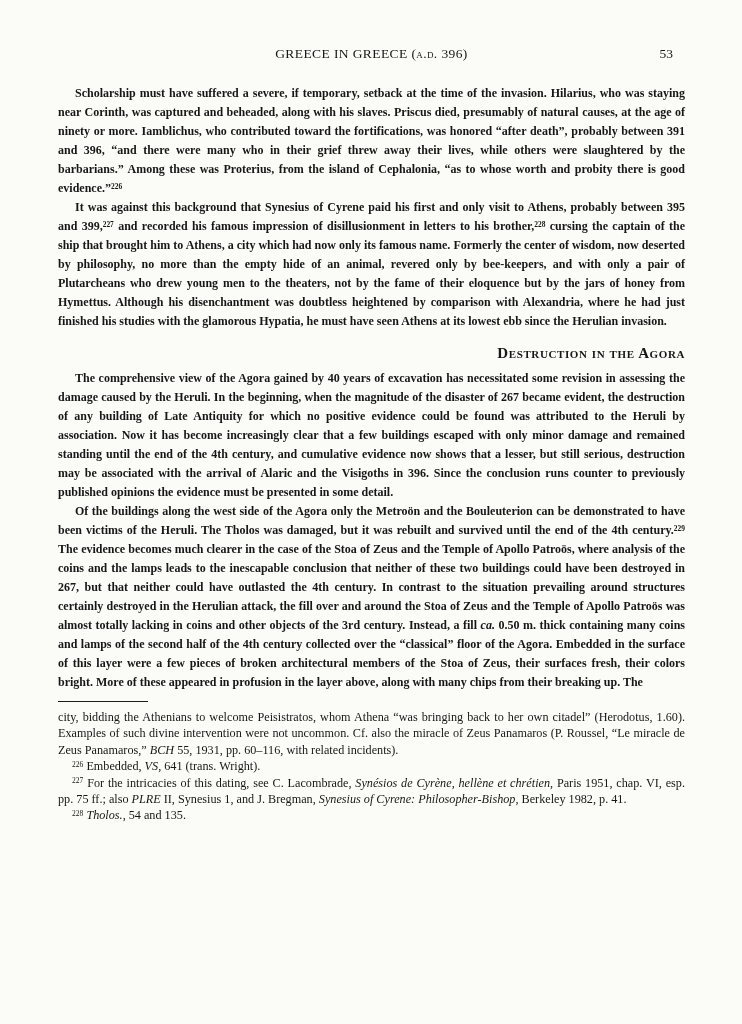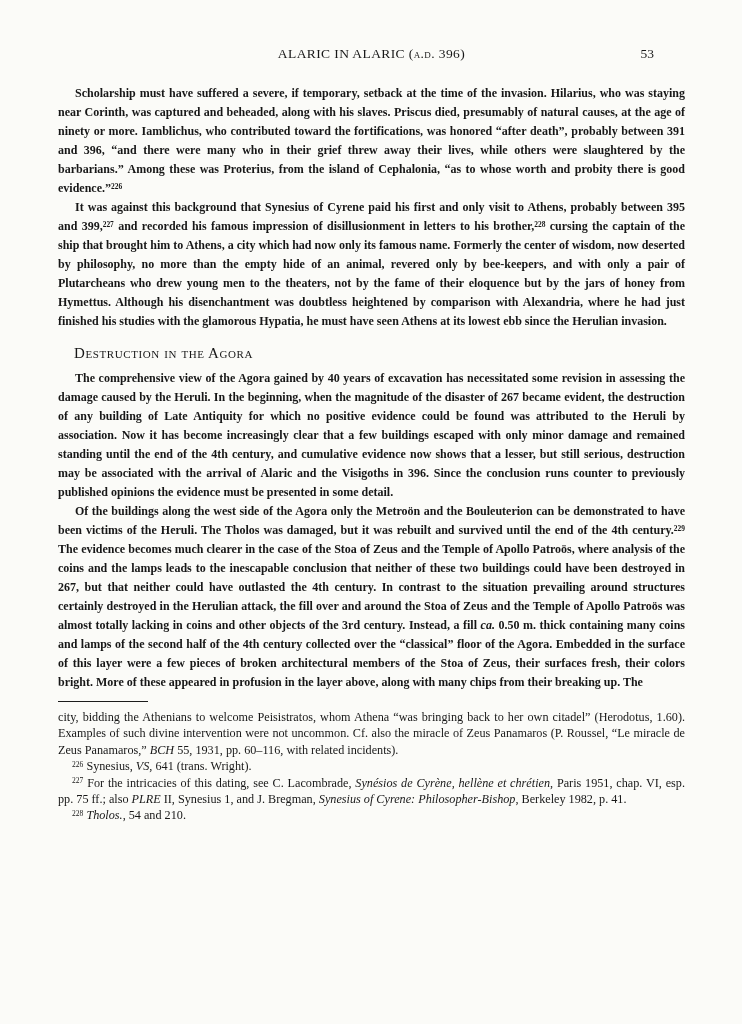--- a/index.html
+++ b/index.html
@@ -23,39 +23,40 @@
     position: relative;
     text-align: center;
     font-size: 13.5px;
     line-height: 17px;
     letter-spacing: 0.4px;
     margin-bottom: 22px;
     white-space: nowrap;
   }
   .page-number {
     position: absolute;
-    right: 31px;
+    right: 12px;
     top: 0;
     letter-spacing: 0;
   }
   
   .text-block p.body-para {
     font-size: 12px;
     line-height: 19px;
     text-align: justify;
     margin: 0;
     font-weight: bold;
   }
   .text-block p.indent { text-indent: 17px; }
   h2.section-heading {
     font-size: 15px;
-    font-weight: normal;
+    font-weight: bold;
     font-variant: small-caps;
     letter-spacing: 0.6px;
-    margin: 14px 0 7px 16px;
+    margin: 14px 0 7px 0;
+    text-align: right;
   }
   
   .footnotes { margin-top: 9px; }
   .footnote-rule {
     width: 90px;
     height: 0;
     border-top: 1.5px solid #1c1c1c;
     margin: 0 0 7px 0;
   }
   .footnotes p.body-para {
@@ -76,35 +77,35 @@
     top: -0.45em;
     letter-spacing: 0;
   }
 </style>
 </head>
 <body>
 
 <div class="page">
 
   <div class="running-head">
-    <span><span>ALARIC IN ALARIC (</span><span class="sc">a.d.</span><span> 396)</span></span>
+    <span><span>GREECE IN GREECE (</span><span class="sc">a.d.</span><span> 396)</span></span>
     <span class="page-number">53</span>
   </div>
 
   <div class="text-block">
       <p class="body-para indent"><span>Scholarship must have suffered a severe, if temporary, setback at the time of the invasion. Hilarius, who was staying near Corinth, was captured and beheaded, along with his slaves. Priscus died, presumably of natural causes, at the age of ninety or more. Iamblichus, who contributed toward the fortifications, was honored “after death”, probably between 391 and 396, “and there were many who in their grief threw away their lives, while others were slaughtered by the barbarians.” Among these was Proterius, from the island of Cephalonia, “as to whose worth and probity there is good evidence.”</span><sup class="fn-ref">226</sup></p>
       <p class="body-para indent"><span>It was against this background that Synesius of Cyrene paid his first and only visit to Athens, probably between 395 and 399,</span><sup class="fn-ref">227</sup><span> and recorded his famous impression of disillusionment in letters to his brother,</span><sup class="fn-ref">228</sup><span> cursing the captain of the ship that brought him to Athens, a city which had now only its famous name. Formerly the center of wisdom, now deserted by philosophy, no more than the empty hide of an animal, revered only by bee-keepers, and with only a pair of Plutarcheans who drew young men to the theaters, not by the fame of their eloquence but by the jars of honey from Hymettus. Although his disenchantment was doubtless heightened by comparison with Alexandria, where he had just finished his studies with the glamorous Hypatia, he must have seen Athens at its lowest ebb since the Herulian invasion.</span></p>
       <h2 class="section-heading"><span>Destruction in the Agora</span></h2>
       <p class="body-para indent"><span>The comprehensive view of the Agora gained by 40 years of excavation has necessitated some revision in assessing the damage caused by the Heruli. In the beginning, when the magnitude of the disaster of 267 became evident, the destruction of any building of Late Antiquity for which no positive evidence could be found was attributed to the Heruli by association. Now it has become increasingly clear that a few buildings escaped with only minor damage and remained standing until the end of the 4th century, and cumulative evidence now shows that a lesser, but still serious, destruction may be associated with the arrival of Alaric and the Visigoths in 396. Since the conclusion runs counter to previously published opinions the evidence must be presented in some detail.</span></p>
       <p class="body-para indent"><span>Of the buildings along the west side of the Agora only the Metroön and the Bouleuterion can be demonstrated to have been victims of the Heruli. The Tholos was damaged, but it was rebuilt and survived until the end of the 4th century.</span><sup class="fn-ref">229</sup><span> The evidence becomes much clearer in the case of the Stoa of Zeus and the Temple of Apollo Patroös, where analysis of the coins and the lamps leads to the inescapable conclusion that neither of these two buildings could have been destroyed in 267, but that neither could have outlasted the 4th century. In contrast to the situation prevailing around structures certainly destroyed in the Herulian attack, the fill over and around the Stoa of Zeus and the Temple of Apollo Patroös was almost totally lacking in coins and other objects of the 3rd century. Instead, a fill </span><span class="it">ca.</span><span> 0.50 m. thick containing many coins and lamps of the second half of the 4th century collected over the “classical” floor of the Agora. Embedded in the surface of this layer were a few pieces of broken architectural members of the Stoa of Zeus, their surfaces fresh, their colors bright. More of these appeared in profusion in the layer above, along with many chips from their breaking up. The</span></p>
     </div>
 
   <div class="footnotes">
     <div class="footnote-rule"></div>
     <div>
         <p class="body-para"><span>city, bidding the Athenians to welcome Peisistratos, whom Athena “was bringing back to her own citadel” (Herodotus, 1.60). Examples of such divine intervention were not uncommon. Cf. also the miracle of Zeus Panamaros (P. Roussel, “Le miracle de Zeus Panamaros,” </span><span class="it">BCH</span><span> 55, 1931, pp. 60–116, with related incidents).</span></p>
-        <p class="body-para indent"><sup class="fn-ref">226</sup><span> Synesius, </span><span class="it">VS</span><span>, 641 (trans. Wright).</span></p>
+        <p class="body-para indent"><sup class="fn-ref">226</sup><span> Embedded, </span><span class="it">VS</span><span>, 641 (trans. Wright).</span></p>
         <p class="body-para indent"><sup class="fn-ref">227</sup><span> For the intricacies of this dating, see C. Lacombrade, </span><span class="it">Synésios de Cyrène, hellène et chrétien</span><span>, Paris 1951, chap. VI, esp. pp. 75 ff.; also </span><span class="it">PLRE</span><span> II, Synesius 1, and J. Bregman, </span><span class="it">Synesius of Cyrene: Philosopher-Bishop</span><span>, Berkeley 1982, p. 41.</span></p>
-        <p class="body-para indent"><sup class="fn-ref">228</sup><span> </span><span class="it">Tholos.</span><span>, 54 and 210.</span></p>
+        <p class="body-para indent"><sup class="fn-ref">228</sup><span> </span><span class="it">Tholos.</span><span>, 54 and 135.</span></p>
       </div>
   </div>
 
 </div>
 
 </body></html>

